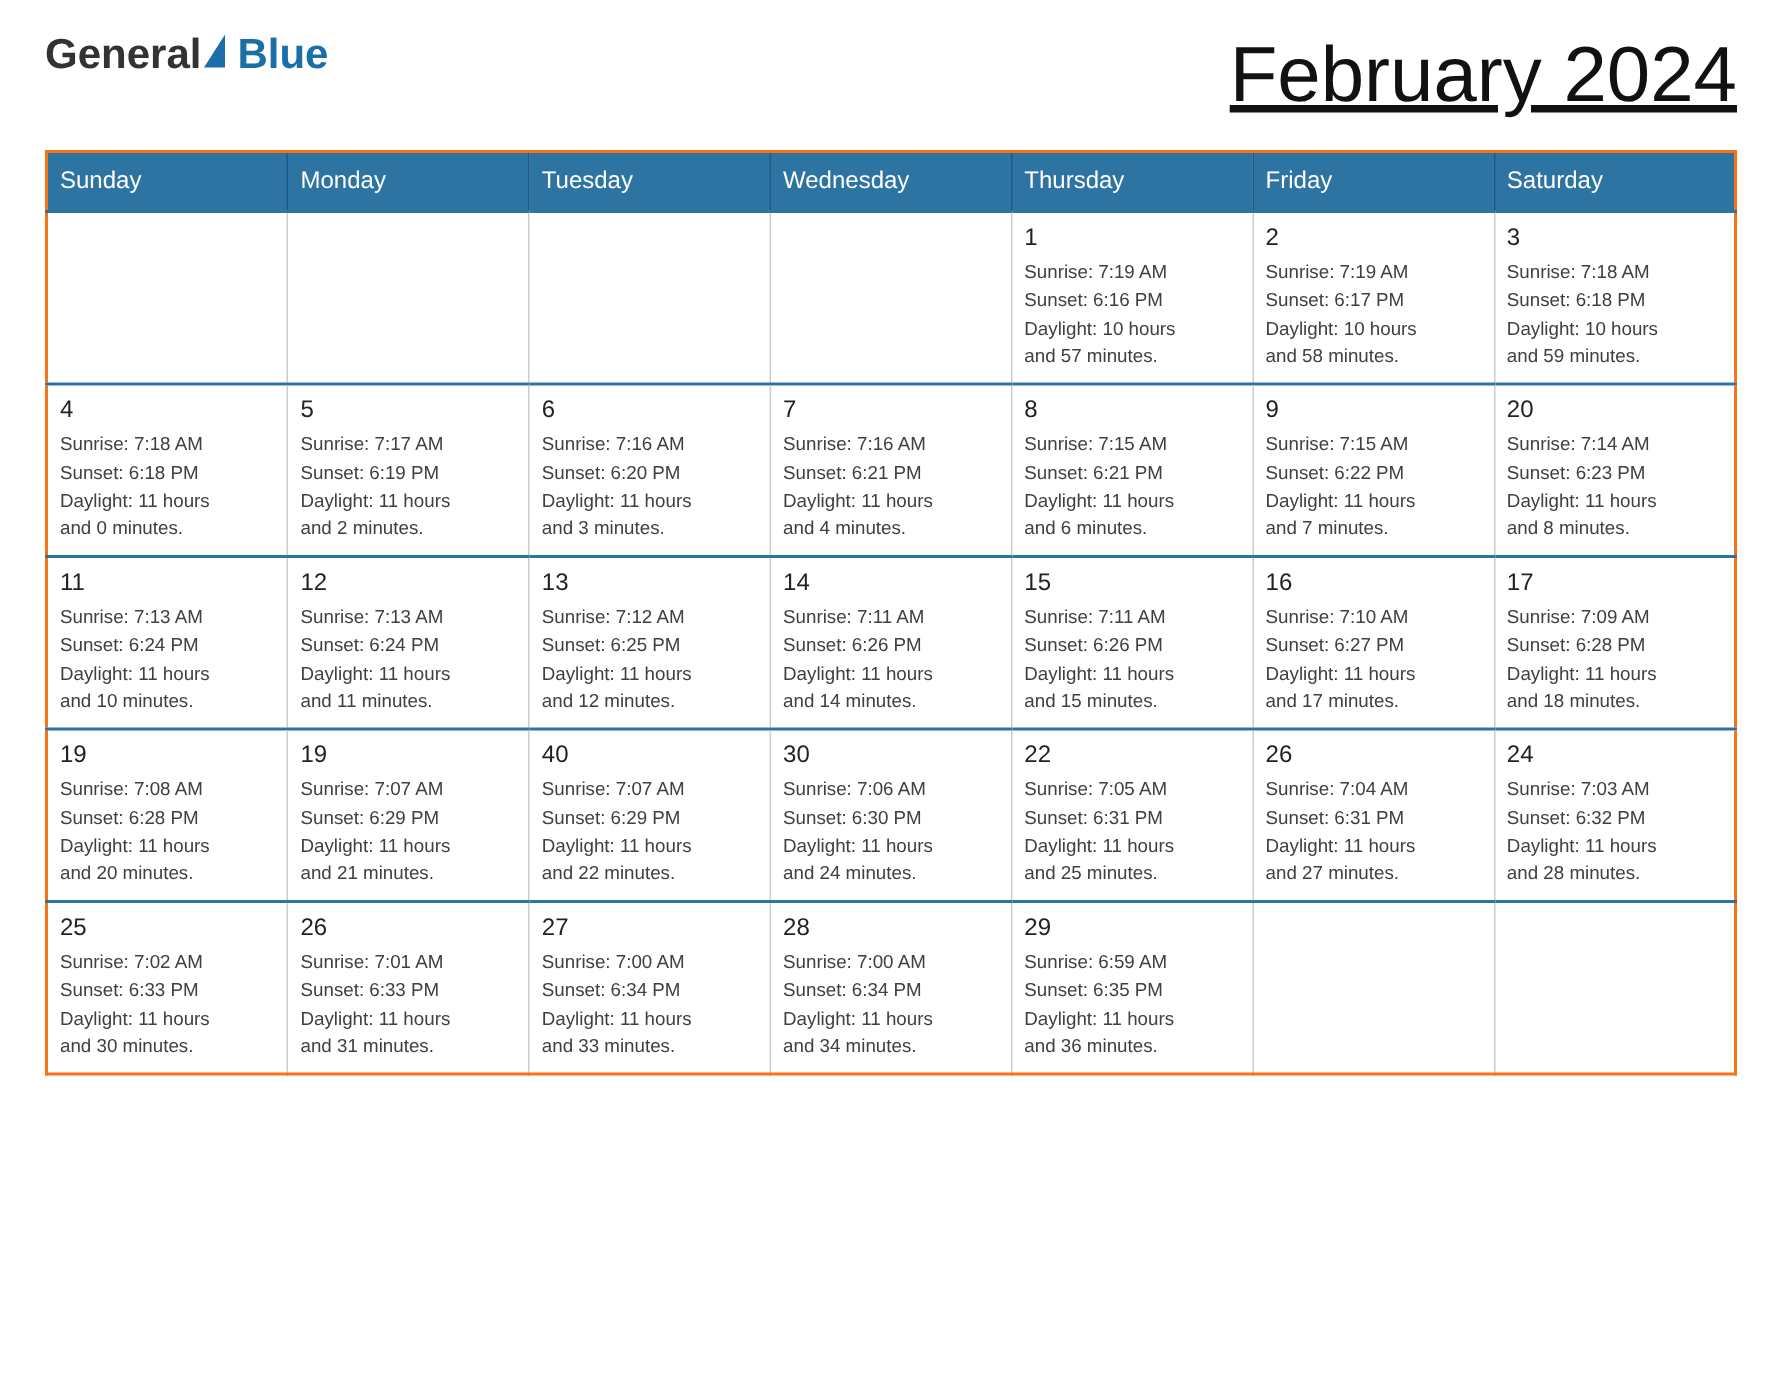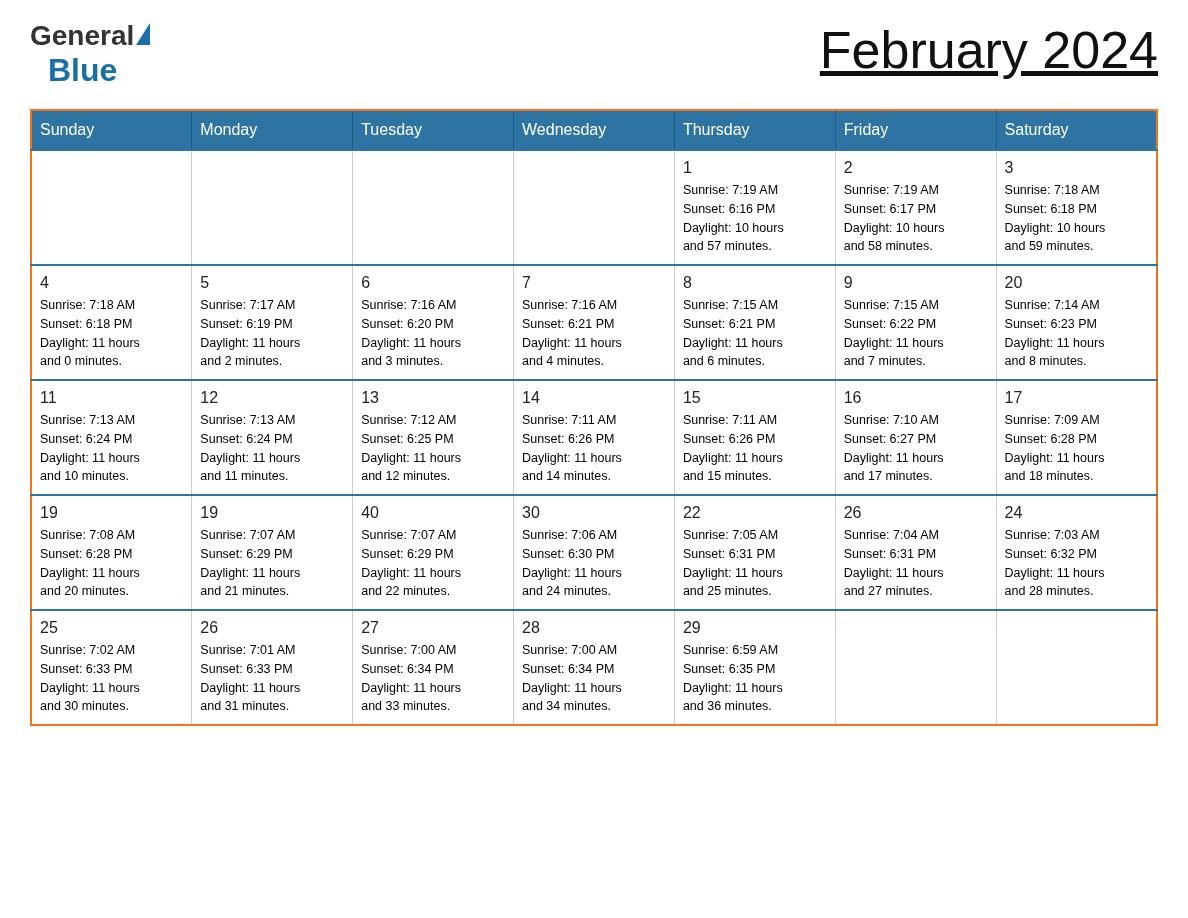--- a/index.html
+++ b/index.html
@@ -11,21 +11,21 @@
       min-height: 918px;
     }
     .header {
       display: flex;
       justify-content: space-between;
       align-items: flex-start;
       margin-bottom: 20px;
     }
     .logo {
       display: flex;
-      flex-direction: column;
+      flex-direction: row;
       align-items: flex-start;
       justify-content: space-between;
     }
     .logo-top {
       display: flex;
       align-items: center;
     }
     .logo-text-general {
       font-size: 28px;
       font-weight: bold;
@@ -34,24 +34,24 @@
     .logo-triangle {
       width: 0;
       height: 0;
       border-left: 14px solid transparent;
       border-right: 0px solid transparent;
       border-bottom: 22px solid #1a6fa8;
       margin-left: 2px;
       margin-top: -4px;
     }
     .logo-text-blue {
-      font-size: 32px;
+      font-size: 28px;
       font-weight: bold;
       color: #1a6fa8;
-      margin-left: 18px;
+      margin-left: 8px;
     }
     .title-section {
       text-align: right;
     }
     .calendar-title {
       font-size: 52px;
       font-weight: normal;
       color: #111;
       text-decoration: underline;
     }
@@ -84,21 +84,21 @@
       color: #333;
     }
     .day-number {
       font-size: 16px;
       color: #222;
       font-weight: normal;
       margin-bottom: 4px;
     }
     .day-info {
       font-size: 12.5px;
-      color: #000000;
+      color: #404040;
       line-height: 1.5;
     }
     .empty-cell {
       background: #fff;
     }
     .week-row td {
       border-top: 2px solid #2e74a3;
     }
   </style>
 </head>

